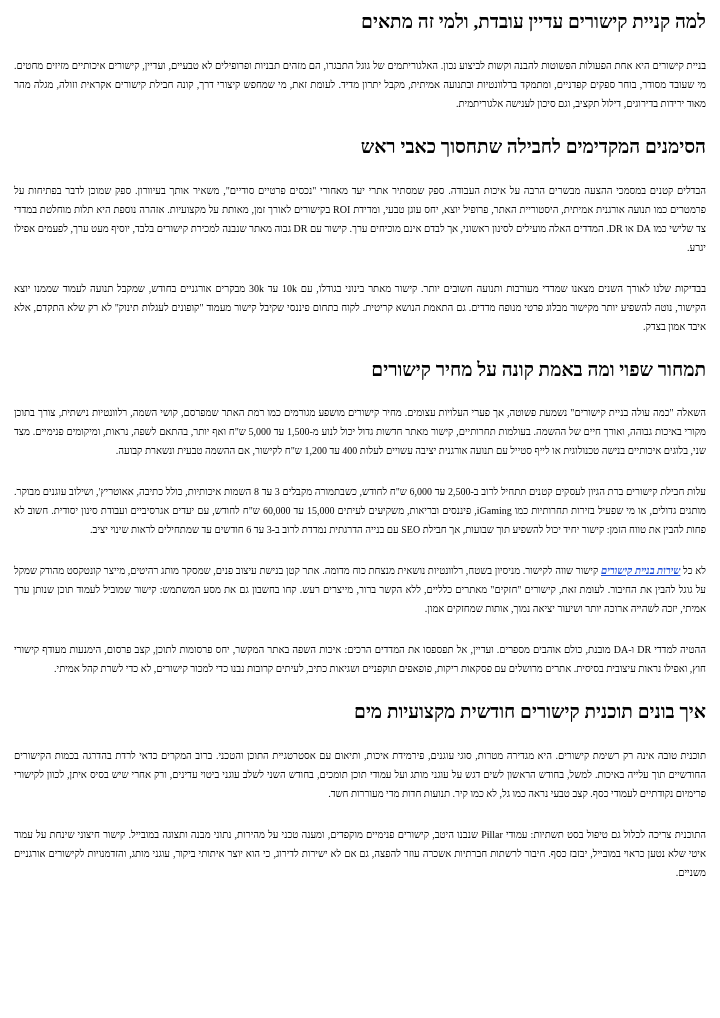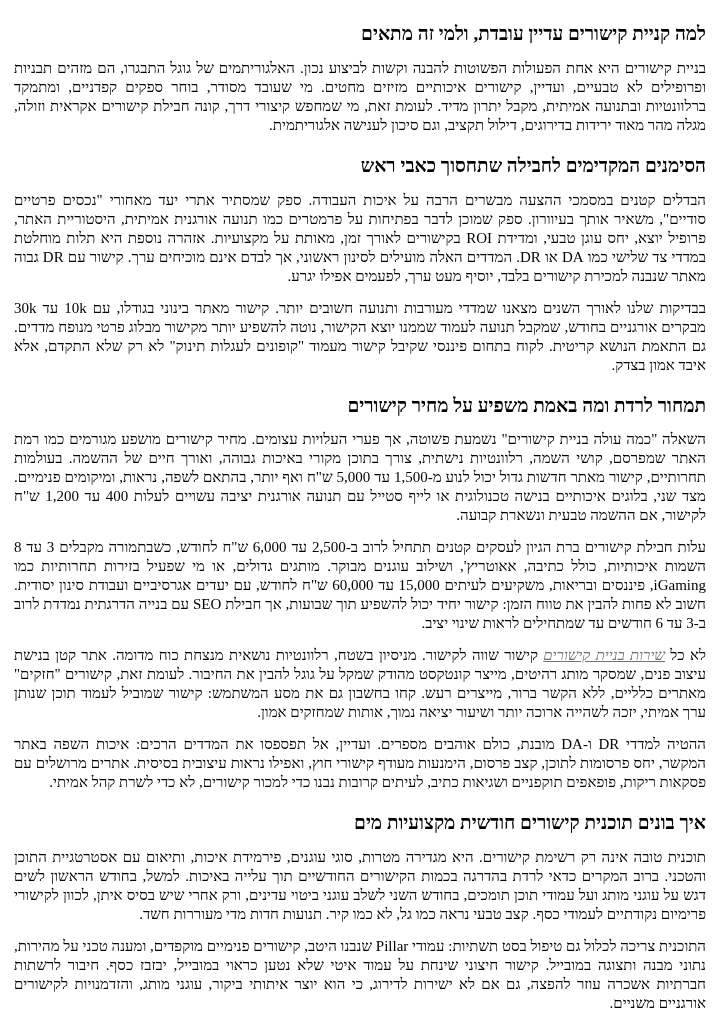--- a/index.html
+++ b/index.html
@@ -19,49 +19,49 @@
     box-sizing: border-box;
   }
   .section-heading {
     font-size: 19px;
     line-height: 1.25;
     font-weight: 700;
     text-align: right;
     margin: 19px 0 13px 0;
   }
   .section-heading.first {
-    margin-top: 18px;
+    margin-top: 6px;
   }
   .para {
-    font-size: 15px;
+    font-size: 10px;
     line-height: 19px;
     text-align: justify;
-    margin: 13px 0;
+    margin: 22px 0;
   }
   .inline-link {
-    color: #737373;
-    font-weight: 400;
+    color: #1d4ed8;
+    font-weight: 700;
     font-style: italic;
     text-decoration: underline;
     cursor: pointer;
   }
 </style>
 </head>
 <body>
 
 <div class="page">
 
   <h2 class="section-heading first">למה קניית קישורים עדיין עובדת, ולמי זה מתאים</h2>
   <p class="para">בניית קישורים היא אחת הפעולות הפשוטות להבנה וקשות לביצוע נכון. האלגוריתמים של גוגל התבגרו, הם מזהים תבניות ופרופילים לא טבעיים, ועדיין, קישורים איכותיים מזיזים מחטים. מי שעובד מסודר, בוחר ספקים קפדניים, ומתמקד ברלוונטיות ובתנועה אמיתית, מקבל יתרון מדיד. לעומת זאת, מי שמחפש קיצורי דרך, קונה חבילת קישורים אקראית וזולה, מגלה מהר מאוד ירידות בדירוגים, דילול תקציב, וגם סיכון לענישה אלגוריתמית.</p>
 
   <h2 class="section-heading">הסימנים המקדימים לחבילה שתחסוך כאבי ראש</h2>
   <p class="para">הבדלים קטנים במסמכי ההצעה מבשרים הרבה על איכות העבודה. ספק שמסתיר אתרי יעד מאחורי "נכסים פרטיים סודיים", משאיר אותך בעיוורון. ספק שמוכן לדבר בפתיחות על פרמטרים כמו תנועה אורגנית אמיתית, היסטוריית האתר, פרופיל יוצא, יחס עוגן טבעי, ומדידת ROI בקישורים לאורך זמן, מאותת על מקצועיות. אזהרה נוספת היא תלות מוחלטת במדדי צד שלישי כמו DA או DR. המדדים האלה מועילים לסינון ראשוני, אך לבדם אינם מוכיחים ערך. קישור עם DR גבוה מאתר שנבנה למכירת קישורים בלבד, יוסיף מעט ערך, לפעמים אפילו יגרע.</p>
   <p class="para">בבדיקות שלנו לאורך השנים מצאנו שמדדי מעורבות ותנועה חשובים יותר. קישור מאתר בינוני בגודלו, עם 10k עד 30k מבקרים אורגניים בחודש, שמקבל תנועה לעמוד שממנו יוצא הקישור, נוטה להשפיע יותר מקישור מבלוג פרטי מנופח מדדים. גם התאמת הנושא קריטית. לקוח בתחום פיננסי שקיבל קישור מעמוד "קופונים לעגלות תינוק" לא רק שלא התקדם, אלא איבד אמון בצדק.</p>
 
-  <h2 class="section-heading">תמחור לרדת ומה באמת משפיע על מחיר קישורים</h2>
+  <h2 class="section-heading">תמחור שפוי ומה באמת קונה על מחיר קישורים</h2>
   <p class="para">השאלה "כמה עולה בניית קישורים" נשמעת פשוטה, אך פערי העלויות עצומים. מחיר קישורים מושפע מגורמים כמו רמת האתר שמפרסם, קושי השמה, רלוונטיות נישתית, צורך בתוכן מקורי באיכות גבוהה, ואורך חיים של ההשמה. בעולמות תחרותיים, קישור מאתר חדשות גדול יכול לנוע מ-1,500 עד 5,000 ש"ח ואף יותר, בהתאם לשפה, נראות, ומיקומים פנימיים. מצד שני, בלוגים איכותיים בנישה טכנולוגית או לייף סטייל עם תנועה אורגנית יציבה עשויים לעלות 400 עד 1,200 ש"ח לקישור, אם ההשמה טבעית ונשארת קבועה.</p>
   <p class="para">עלות חבילת קישורים ברת הגיון לעסקים קטנים תתחיל לרוב ב-2,500 עד 6,000 ש"ח לחודש, כשבתמורה מקבלים 3 עד 8 השמות איכותיות, כולל כתיבה, אאוטריץ', ושילוב עוגנים מבוקר. מותגים גדולים, או מי שפעיל בזירות תחרותיות כמו iGaming, פיננסים ובריאות, משקיעים לעיתים 15,000 עד 60,000 ש"ח לחודש, עם יעדים אגרסיביים ועבודת סינון יסודית. חשוב לא פחות להבין את טווח הזמן: קישור יחיד יכול להשפיע תוך שבועות, אך חבילת SEO עם בנייה הדרגתית נמדדת לרוב ב-3 עד 6 חודשים עד שמתחילים לראות שינוי יציב.</p>
 
   <p class="para">
     <span>לא כל </span><a class="inline-link">שירות בניית קישורים</a><span> קישור שווה לקישור. מניסיון בשטח, רלוונטיות נושאית מנצחת כוח מדומה. אתר קטן בנישת עיצוב פנים, שמסקר מותג רהיטים, מייצר קונטקסט מהודק שמקל על גוגל להבין את החיבור. לעומת זאת, קישורים "חזקים" מאתרים כלליים, ללא הקשר ברור, מייצרים רעש. קחו בחשבון גם את מסע המשתמש: קישור שמוביל לעמוד תוכן שנותן ערך אמיתי, יזכה לשהייה ארוכה יותר ושיעור יציאה נמוך, אותות שמחזקים אמון.</span>
   </p>
   <p class="para">ההטיה למדדי DR ו-DA מובנת, כולם אוהבים מספרים. ועדיין, אל תפספסו את המדדים הרכים: איכות השפה באתר המקשר, יחס פרסומות לתוכן, קצב פרסום, הימנעות מעודף קישורי חוץ, ואפילו נראות עיצובית בסיסית. אתרים מרושלים עם פסקאות ריקות, פופאפים תוקפניים ושגיאות כתיב, לעיתים קרובות נבנו כדי למכור קישורים, לא כדי לשרת קהל אמיתי.</p>
 
   <h2 class="section-heading">איך בונים תוכנית קישורים חודשית מקצועיות מים</h2>
   <p class="para">תוכנית טובה אינה רק רשימת קישורים. היא מגדירה מטרות, סוגי עוגנים, פירמידת איכות, ותיאום עם אסטרטגיית התוכן והטכני. ברוב המקרים כדאי לרדת בהדרגה בכמות הקישורים החודשיים תוך עלייה באיכות. למשל, בחודש הראשון לשים דגש על עוגני מותג ועל עמודי תוכן תומכים, בחודש השני לשלב עוגני ביטוי עדינים, ורק אחרי שיש בסיס איתן, לכוון לקישורי פרימיום נקודתיים לעמודי כסף. קצב טבעי נראה כמו גל, לא כמו קיר. תנועות חדות מדי מעוררות חשד.</p>

